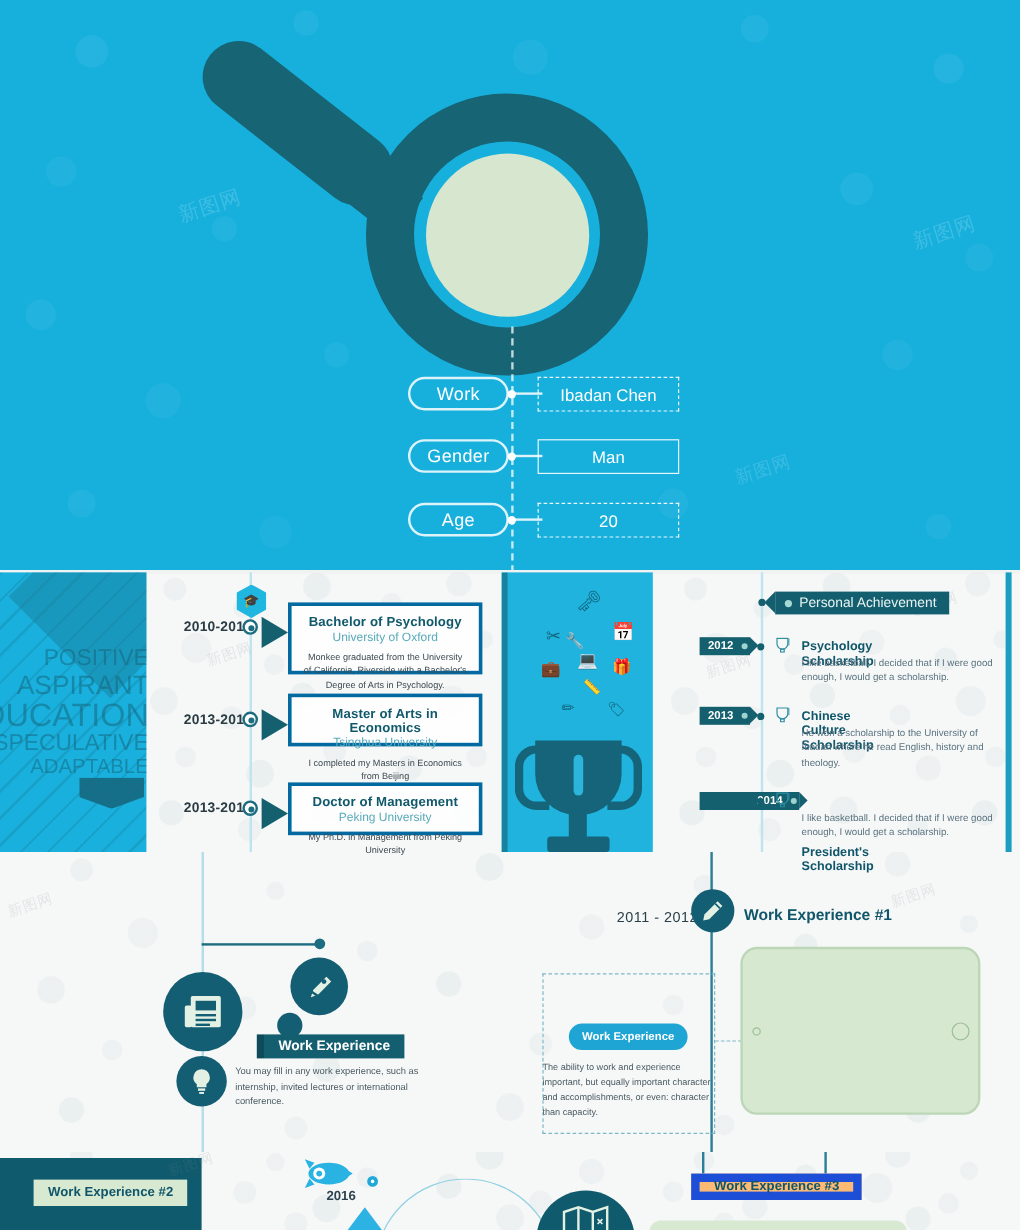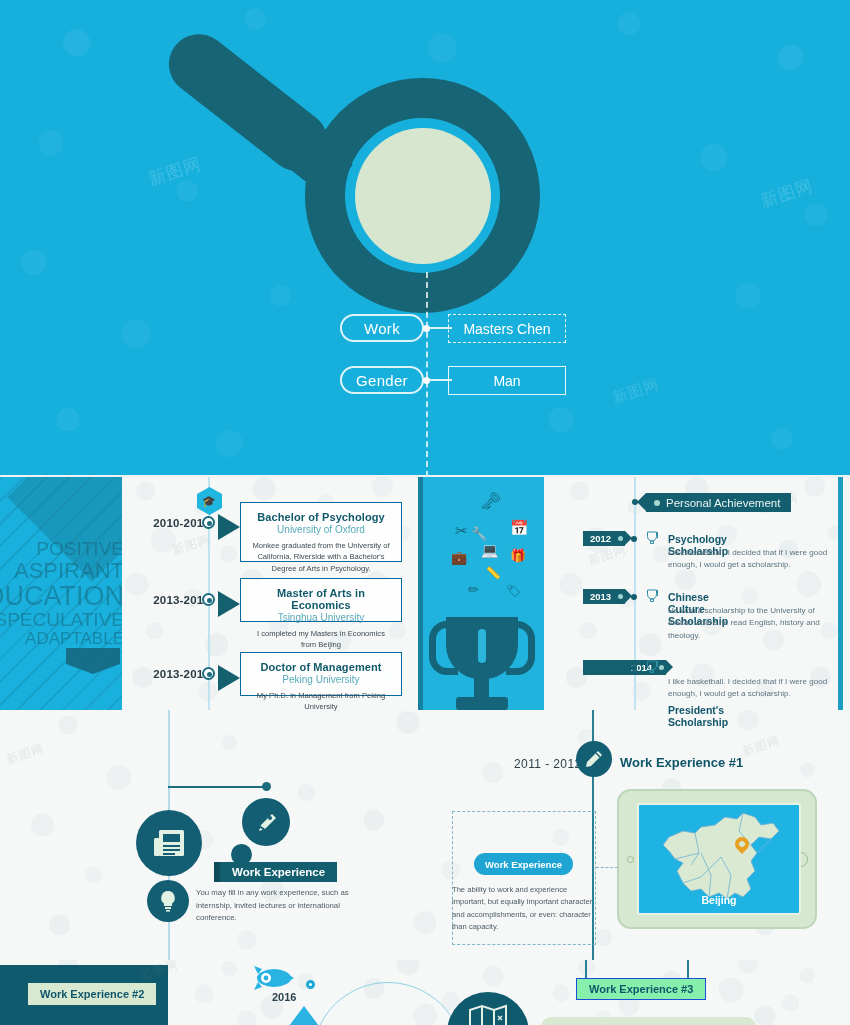--- a/index.html
+++ b/index.html
@@ -118,21 +118,21 @@
     display:flex;align-items:center;justify-content:center;}
   .edu-hex span{font-size:11px;color:#e8f5ef;line-height:1;}
 
   .edu-item{position:absolute;left:150px;}
   .edu-year{position:absolute;left:0;width:60px;text-align:right;font-size:11.5px;color:#2a3c44;
     font-weight:600;letter-spacing:.2px;}
   .edu-bullet{position:absolute;width:13px;height:13px;border-radius:50%;border:2px solid #1d6d80;
     background:#fff;box-sizing:border-box;}
   .edu-bullet::after{content:"";position:absolute;left:2.5px;top:2.5px;width:5px;height:5px;
     border-radius:50%;background:#1d6d80;}
-  .edu-card{position:absolute;border:1px solid #0369a1;background:rgba(255,255,255,.86);
+  .edu-card{position:absolute;border:3px solid #0369a1;background:rgba(255,255,255,.86);
     box-sizing:border-box;text-align:center;padding:8px 10px;}
   .edu-card h4{margin:0;font-size:11px;color:#10596b;font-weight:bold;letter-spacing:.1px;}
   .edu-card h5{margin:1px 0 0;font-size:10px;color:#57aabb;font-weight:normal;}
   .edu-card p{margin:5px 0 0;font-size:7.6px;color:#3d4b52;line-height:1.5;}
   .edu-arrow{position:absolute;width:0;height:0;border-top:13px solid transparent;
     border-bottom:13px solid transparent;border-left:22px solid #14606f;}
 
   
   .ach-panel{position:absolute;left:418px;top:0;width:126px;height:233px;background:#1fb3de;overflow:hidden;}
   .ach-panel .lbar{position:absolute;left:0;top:0;width:5px;height:233px;background:#15829f;}
@@ -216,22 +216,22 @@
   .b-2016{position:absolute;left:272px;top:31px;font-size:11px;color:#2c4450;font-weight:600;}
   .b-smalldot{position:absolute;left:306px;top:20px;width:9px;height:9px;border-radius:50%;border:3px solid #1fa9d8;
     box-sizing:border-box;background:#fff;}
   .b-arc{position:absolute;left:312px;top:22px;width:150px;height:150px;border:1.5px solid #8fd0e4;border-radius:50%;
     clip-path:polygon(0 0,100% 0,100% 40%,0 40%);}
   .b-tri{position:absolute;left:283px;top:46px;width:0;height:0;border-left:21px solid transparent;
     border-right:21px solid transparent;border-bottom:28px solid #2cb3e3;}
   .b-mapcirc{position:absolute;left:447px;top:32px;width:82px;height:82px;border-radius:50%;background:#105a6d;
     display:flex;align-items:flex-start;justify-content:center;padding-top:12px;box-sizing:border-box;}
   .b-card3{position:absolute;left:541px;top:57px;width:215px;height:50px;border-radius:10px;background:#d8e9d2;}
-  .b-lbl3{position:absolute;left:576px;top:18px;height:22px;background:#86efac;color:#10566a;font-size:11px;
-    font-weight:bold;display:flex;align-items:center;padding:0 12px;border:1px solid #1d4ed8;box-sizing:border-box;}
+  .b-lbl3{position:absolute;left:576px;top:18px;height:22px;background:#fdba74;color:#10566a;font-size:11px;
+    font-weight:bold;display:flex;align-items:center;padding:0 12px;border:7px solid #1d4ed8;box-sizing:border-box;}
   .b-tick{position:absolute;width:1.5px;background:#2a7e95;}
 
   .sep-top{position:absolute;left:0;top:475px;width:850px;height:3px;background:#f1f3f3;}
 </style>
 </head>
 <body>
 
 <div class="page">
 
   <div class="hero">
@@ -243,30 +243,36 @@
       <div class="glass-ring"></div>
       <div class="glass-lens"></div>
     </div>
 
     <div class="vline"></div>
 
     <div class="field-row" style="top:314px">
       <div class="pill" style="left:340px;top:0">Work</div>
       <div class="connector" style="left:424px;top:13px;width:28px;"></div>
       <div class="dot-w" style="left:423px;top:10.5px"></div>
-      <div class="valbox" style="left:448px;top:0">Masters Chen</div>
+      <div class="valbox" style="left:448px;top:0">Ibadan Chen</div>
     </div>
 
     <div class="field-row" style="top:366px">
       <div class="pill" style="left:340px;top:0">Gender</div>
       <div class="connector" style="left:424px;top:13px;width:28px;"></div>
       <div class="dot-w" style="left:423px;top:10.5px"></div>
       <div class="valbox" style="left:448px;top:0;border-style:solid;">Man</div>
     </div>
 
+    <div class="field-row" style="top:419px">
+      <div class="pill" style="left:340px;top:0">Age</div>
+      <div class="connector" style="left:424px;top:13px;width:28px;"></div>
+      <div class="dot-w" style="left:423px;top:10.5px"></div>
+      <div class="valbox" style="left:448px;top:0">20</div>
+    </div>
 
     <div class="wm" style="left:148px;top:160px;font-size:17px;color:rgba(255,255,255,.17)">新图网</div>
     <div class="wm" style="left:760px;top:182px;font-size:17px;color:rgba(255,255,255,.17)">新图网</div>
     <div class="wm" style="left:612px;top:382px;font-size:15px;color:rgba(255,255,255,.15)">新图网</div>
   </div>
 
   <div class="sep-top"></div>
 
   <div class="midrow">
     <div class="doodle" style="left:122px;width:296px;"></div>
@@ -455,28 +461,20 @@
     <div class="w1-title">Work Experience #1</div>
 
     <div class="w1-box"></div>
     <div class="w1-pill">Work Experience</div>
     <div class="w1-desc">The ability to work and experience important, but equally important character and accomplishments, or even: character than capacity.</div>
     <div class="w1-conn"></div>
 
     <div class="tablet">
       <div class="tablet-dot"></div>
       <div class="tablet-btn"></div>
-      <div class="tablet-screen">
-        <svg width="164" height="112" viewBox="0 0 164 112" style="position:absolute;left:0;top:0">
-          <path d="M30 46 L24 40 L30 32 L44 26 L56 28 L62 22 L76 20 L86 12 L98 14 L104 8 L116 12 L122 20 L134 18 L140 26 L132 34 L120 32 L112 40 L118 48 L112 56 L116 66 L108 74 L112 84 L104 92 L96 88 L88 94 L80 88 L70 92 L62 84 L52 86 L44 78 L38 66 L44 58 L36 54 Z" fill="#d9e9d2" stroke="#6fb3d4" stroke-width="1"></path>
-          <path d="M56 28 L60 48 L52 60 M70 92 L72 70 L62 48 M104 8 L100 26 L112 40 M88 94 L92 70 L82 52 M132 34 L118 48 M44 78 L62 72 L82 52 M36 54 L60 48" stroke="#6fb3d4" stroke-width=".8" fill="none"></path>
-        </svg>
-        <div class="pin"></div>
-        <div class="map-label">Beijing</div>
-      </div>
     </div>
 
     <div class="wm" style="left:6px;top:36px;">新图网</div>
     <div class="wm" style="left:742px;top:28px;">新图网</div>
   </div>
 
   <div class="bottom">
     <div class="doodle"></div>
 
     <div class="b-panel2"></div>

